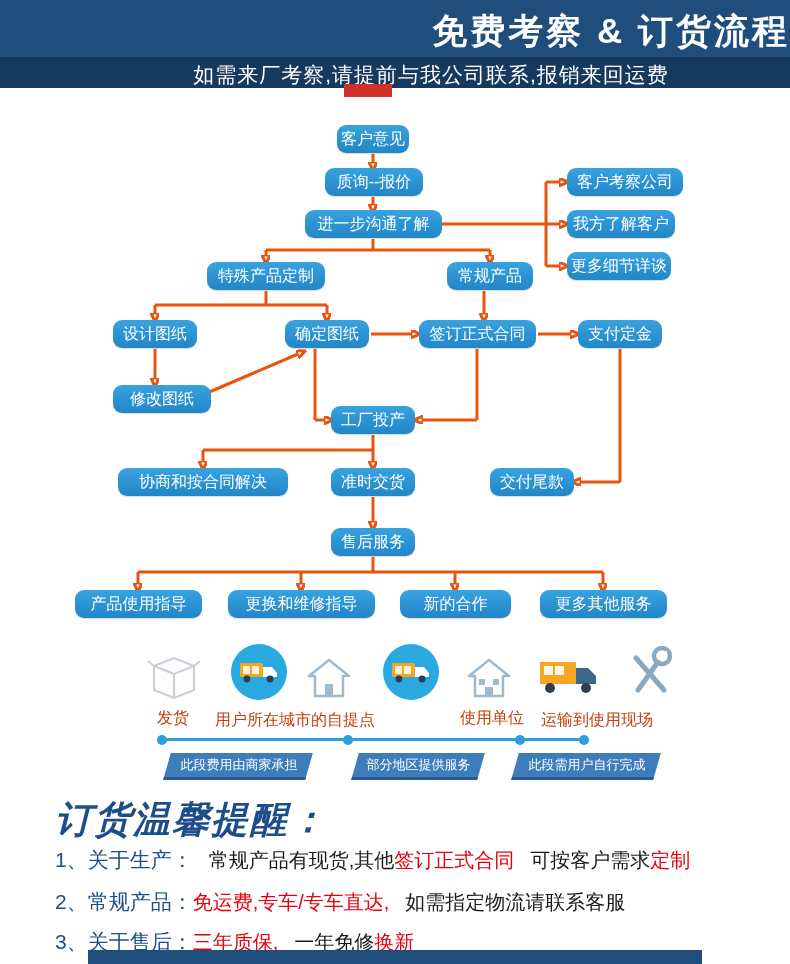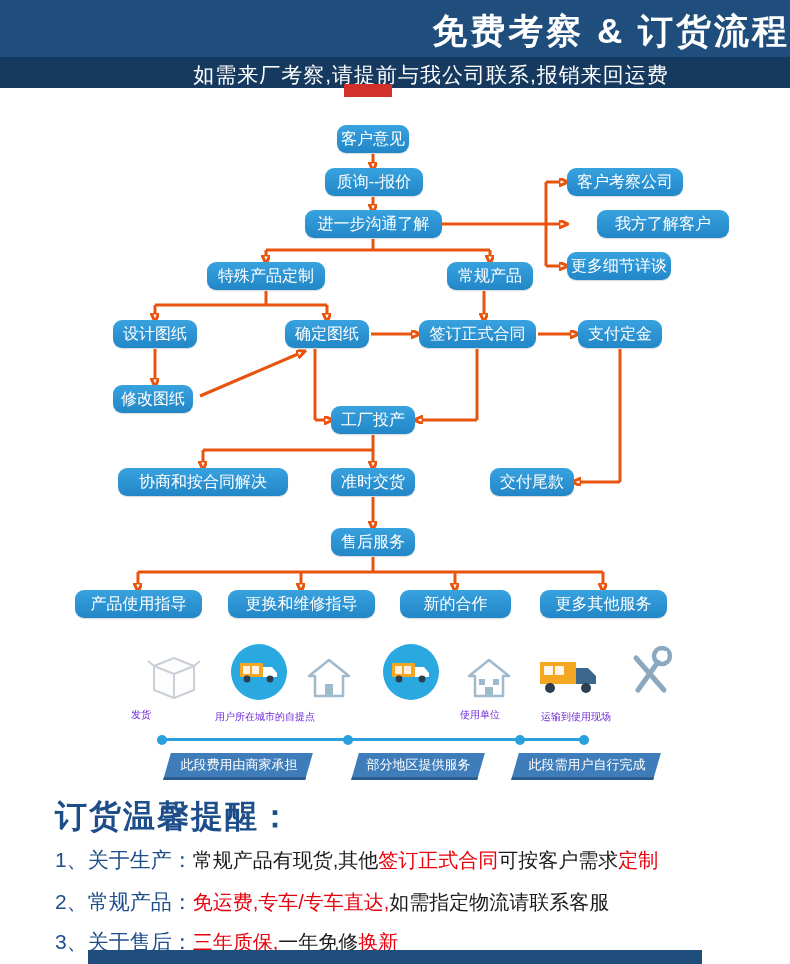--- a/index.html
+++ b/index.html
@@ -17,33 +17,33 @@
   
   svg.connectors{position:absolute;left:0;top:0;pointer-events:none;}
   svg.connectors path{stroke:#E8540E;stroke-width:3;fill:none;}
   .node{
     position:absolute;height:28px;line-height:28px;text-align:center;color:#fff;
     font-size:16px;border-radius:9px;white-space:nowrap;
     background:linear-gradient(180deg,#38A2DF,#2286C7);
     box-shadow:0 1px 1px rgba(0,0,0,.15);
   }
   
-  .ship-label{position:absolute;font-size:10px;color:#6d28d9;white-space:nowrap;}
+  .ship-label{position:absolute;font-size:16px;color:#c2410c;text-align:center;white-space:nowrap;}
   .tl-line{position:absolute;left:160px;top:738px;width:424px;height:3px;background:#2AA0DC;border-radius:2px;}
   .tl-dot{position:absolute;width:10px;height:10px;border-radius:50%;background:#2AA0DC;top:735px;}
   .tag{
     position:absolute;top:753px;height:24px;background:#3E7DBA;border-bottom:3px solid #2B5C8F;
     transform:skewX(-16deg);color:#fff;font-size:13px;display:flex;align-items:center;justify-content:center;
   }
   .tag>span{transform:skewX(16deg);white-space:nowrap;}
   
-  .rem-title{position:absolute;left:55px;top:795px;font-size:32px;font-weight:bold;color:#1D4E89;letter-spacing:2px;}
+  .rem-title{position:absolute;left:55px;top:795px;font-size:37px;font-weight:bold;color:#1D4E89;letter-spacing:2px;font-style:italic;}
   .rem-item{position:absolute;left:55px;font-size:20px;white-space:nowrap;}
   .r-num,.r-label{color:#1D4E89;font-size:21px;}
-  .seg-dark{color:#1A1A1A;}
+  .seg-dark{color:#1A1A1A;margin-left:16px;}
   .seg-red{color:#E8000D;}
   .bottom-bar{left:88px;top:950px;width:614px;height:14px;background:#1F4E7C;}
 </style>
 </head>
 <body>
 
 <div class="abs band1"></div>
 <div class="abs band2"></div>
 <div class="abs hdr-title">免费考察 &amp; 订货流程</div>
 <div class="abs hdr-sub">如需来厂考察,请提前与我公司联系,报销来回运费</div>
@@ -93,29 +93,29 @@
   <path d="M138,572 L138,584" marker-end="url(#arw)"></path>
   <path d="M301,572 L301,584" marker-end="url(#arw)"></path>
   <path d="M455,572 L455,584" marker-end="url(#arw)"></path>
   <path d="M603,572 L603,584" marker-end="url(#arw)"></path>
 </svg>
 
 <div class="node" style="left:337px;top:125px;width:72px">客户意见</div>
 <div class="node" style="left:325px;top:168px;width:98px">质询--报价</div>
 <div class="node" style="left:305px;top:210px;width:137px">进一步沟通了解</div>
 <div class="node" style="left:567px;top:168px;width:116px">客户考察公司</div>
-<div class="node" style="left:597px;top:210px;width:132px">我方了解客户</div>
+<div class="node" style="left:567px;top:210px;width:108px">我方了解客户</div>
 <div class="node" style="left:567px;top:252px;width:104px">更多细节详谈</div>
 <div class="node" style="left:207px;top:262px;width:118px">特殊产品定制</div>
 <div class="node" style="left:447px;top:262px;width:86px">常规产品</div>
 <div class="node" style="left:113px;top:320px;width:84px">设计图纸</div>
 <div class="node" style="left:285px;top:320px;width:84px">确定图纸</div>
 <div class="node" style="left:419px;top:320px;width:117px">签订正式合同</div>
 <div class="node" style="left:578px;top:320px;width:84px">支付定金</div>
-<div class="node" style="left:113px;top:385px;width:80px">修改图纸</div>
+<div class="node" style="left:113px;top:385px;width:98px">修改图纸</div>
 <div class="node" style="left:331px;top:406px;width:84px">工厂投产</div>
 <div class="node" style="left:118px;top:468px;width:170px">协商和按合同解决</div>
 <div class="node" style="left:331px;top:468px;width:84px">准时交货</div>
 <div class="node" style="left:490px;top:468px;width:84px">交付尾款</div>
 <div class="node" style="left:331px;top:528px;width:84px">售后服务</div>
 <div class="node" style="left:75px;top:590px;width:127px">产品使用指导</div>
 <div class="node" style="left:228px;top:590px;width:147px">更换和维修指导</div>
 <div class="node" style="left:400px;top:590px;width:111px">新的合作</div>
 <div class="node" style="left:540px;top:590px;width:127px">更多其他服务</div>
 

